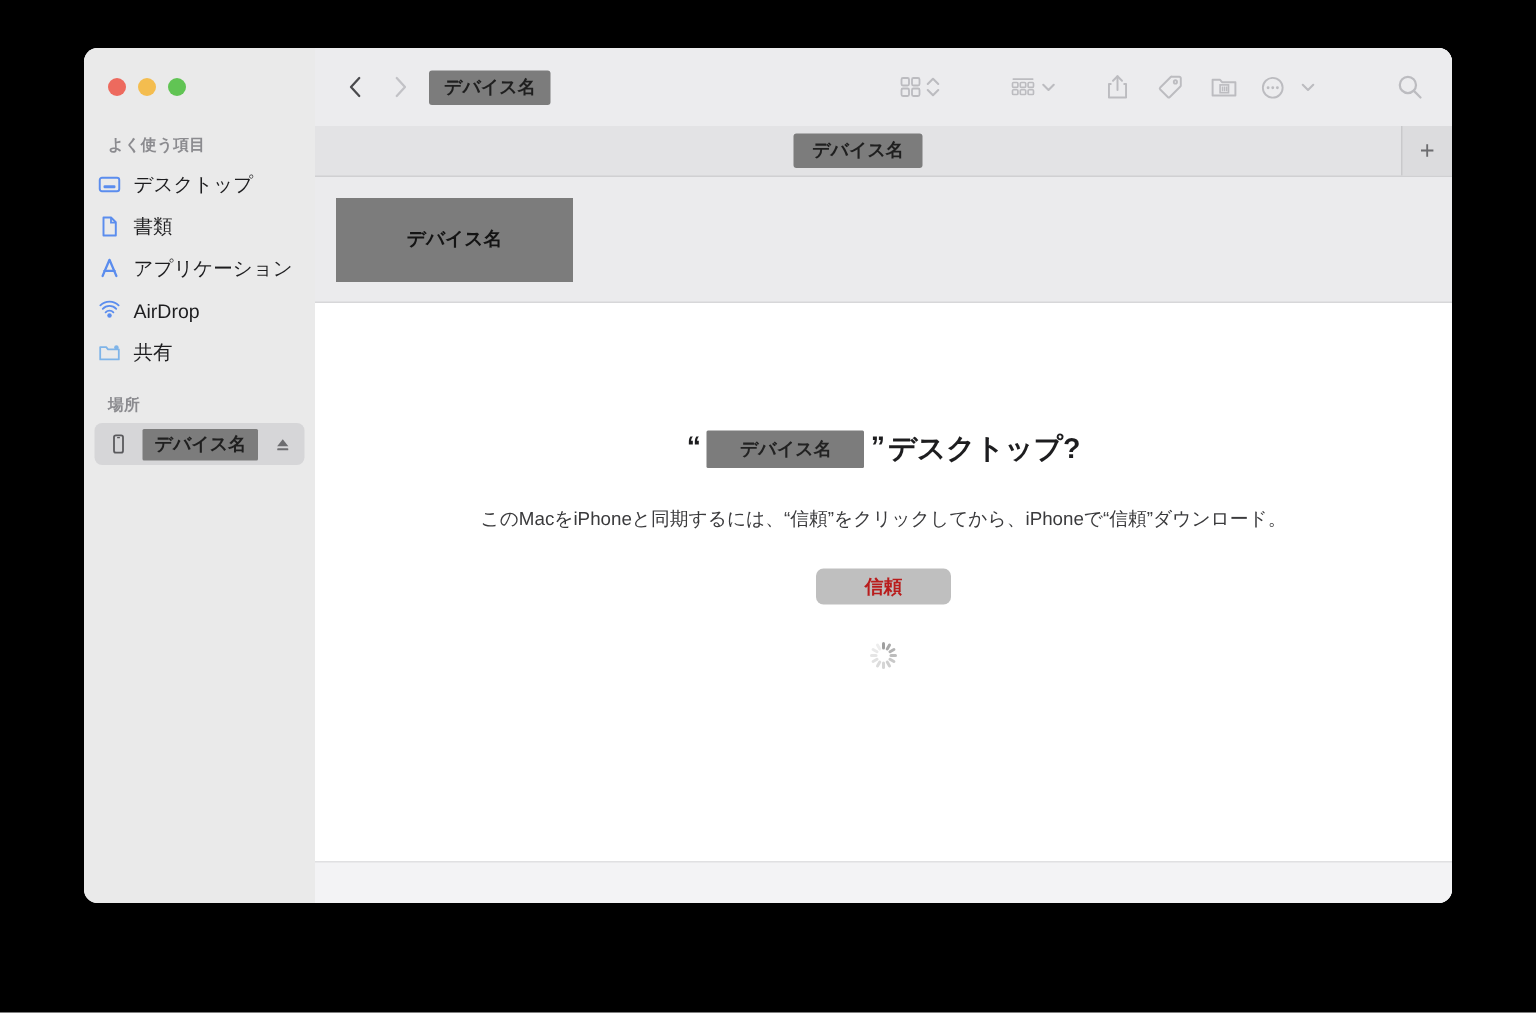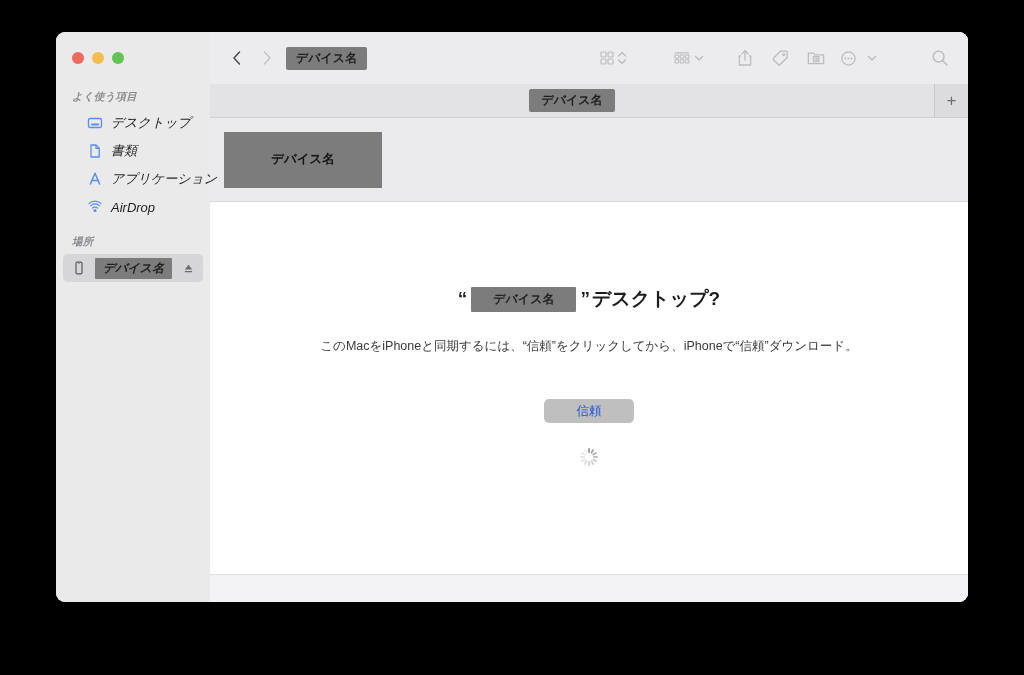--- a/index.html
+++ b/index.html
@@ -28,21 +28,20 @@
   }
 
   
   #sidebar {
     width: 154px;
     height: 100%;
     background: #eaeaea;
     flex: 0 0 154px;
     padding-top: 0;
     position: relative;
-    font-style: italic;
   }
 
   .traffic-lights {
     height: 52px;
     display: flex;
     align-items: center;
     padding-left: 16px;
     gap: 8px;
   }
   .light {
@@ -60,21 +59,21 @@
     font-weight: 700;
     padding: 6px 0 5px 16px;
     letter-spacing: 0.2px;
   }
   .sb-section.gap { padding-top: 14px; }
 
   .sb-item {
     display: flex;
     align-items: center;
     height: 28px;
-    padding-left: 30px;
+    padding-left: 8px;
     gap: 8px;
     font-size: 13px;
     color: #1d1d1f;
     position: relative;
   }
   .sb-item .sb-icon {
     width: 17px; height: 17px;
     flex: 0 0 17px;
     display: flex; align-items: center; justify-content: center;
   }
@@ -243,30 +242,31 @@
   }
 
   #trust-body {
     margin-top: 26px;
     font-size: 12.5px;
     color: #3a3a3c;
     white-space: nowrap;
   }
 
   #trust-button {
-    margin-top: 44px;
+    margin-top: 24px;
     width: 90px;
     height: 24px;
     background: #bfbfbf;
     border-radius: 5px;
     display: flex;
     align-items: center;
     justify-content: center;
     font-size: 12.5px;
-    color: #1d4ed8;
+    color: #b91c1c;
+    font-weight: bold;
   }
 
   
   #spinner {
     margin-top: 24px;
     width: 20px; height: 20px;
     position: relative;
   }
   #spinner span {
     position: absolute;
@@ -341,20 +341,29 @@
           <path d="M5.4 9.2 a3.6 3.6 0 0 1 5.2 0" fill="none" stroke="#5b8dee" stroke-width="1.2" stroke-linecap="round"></path>
           <path d="M3.5 6.9 a6.2 6.2 0 0 1 9 0" fill="none" stroke="#5b8dee" stroke-width="1.2" stroke-linecap="round"></path>
           <path d="M1.9 4.6 a8.6 8.6 0 0 1 12.2 0" fill="none" stroke="#5b8dee" stroke-width="1.2" stroke-linecap="round"></path>
         </svg>
       </span>
       <span class="sb-label">AirDrop</span>
     </div>
 
 
 
+    <div class="sb-item">
+      <span class="sb-icon">
+        <svg width="16" height="16" viewBox="0 0 16 16">
+          <path d="M1.8 12.6 V4.4 h4 l1.2 1.5 h7.2 V12.6 Z" fill="none" stroke="#7fb4e8" stroke-width="1.2" stroke-linejoin="round"></path>
+          <circle cx="12.6" cy="4.6" r="1.5" fill="#7fb4e8"></circle>
+        </svg>
+      </span>
+      <span class="sb-label">共有</span>
+    </div>
 
     <div class="sb-section gap">場所</div>
 
     <div class="sb-item selected">
       <span class="sb-icon">
         <svg width="16" height="16" viewBox="0 0 16 16">
           <rect x="5" y="2.2" width="6" height="11.6" rx="1.3" fill="none" stroke="#5a5a5d" stroke-width="1.2"></rect>
           <rect x="7" y="3.4" width="2" height="0.7" rx="0.35" fill="#5a5a5d"></rect>
         </svg>
       </span>

